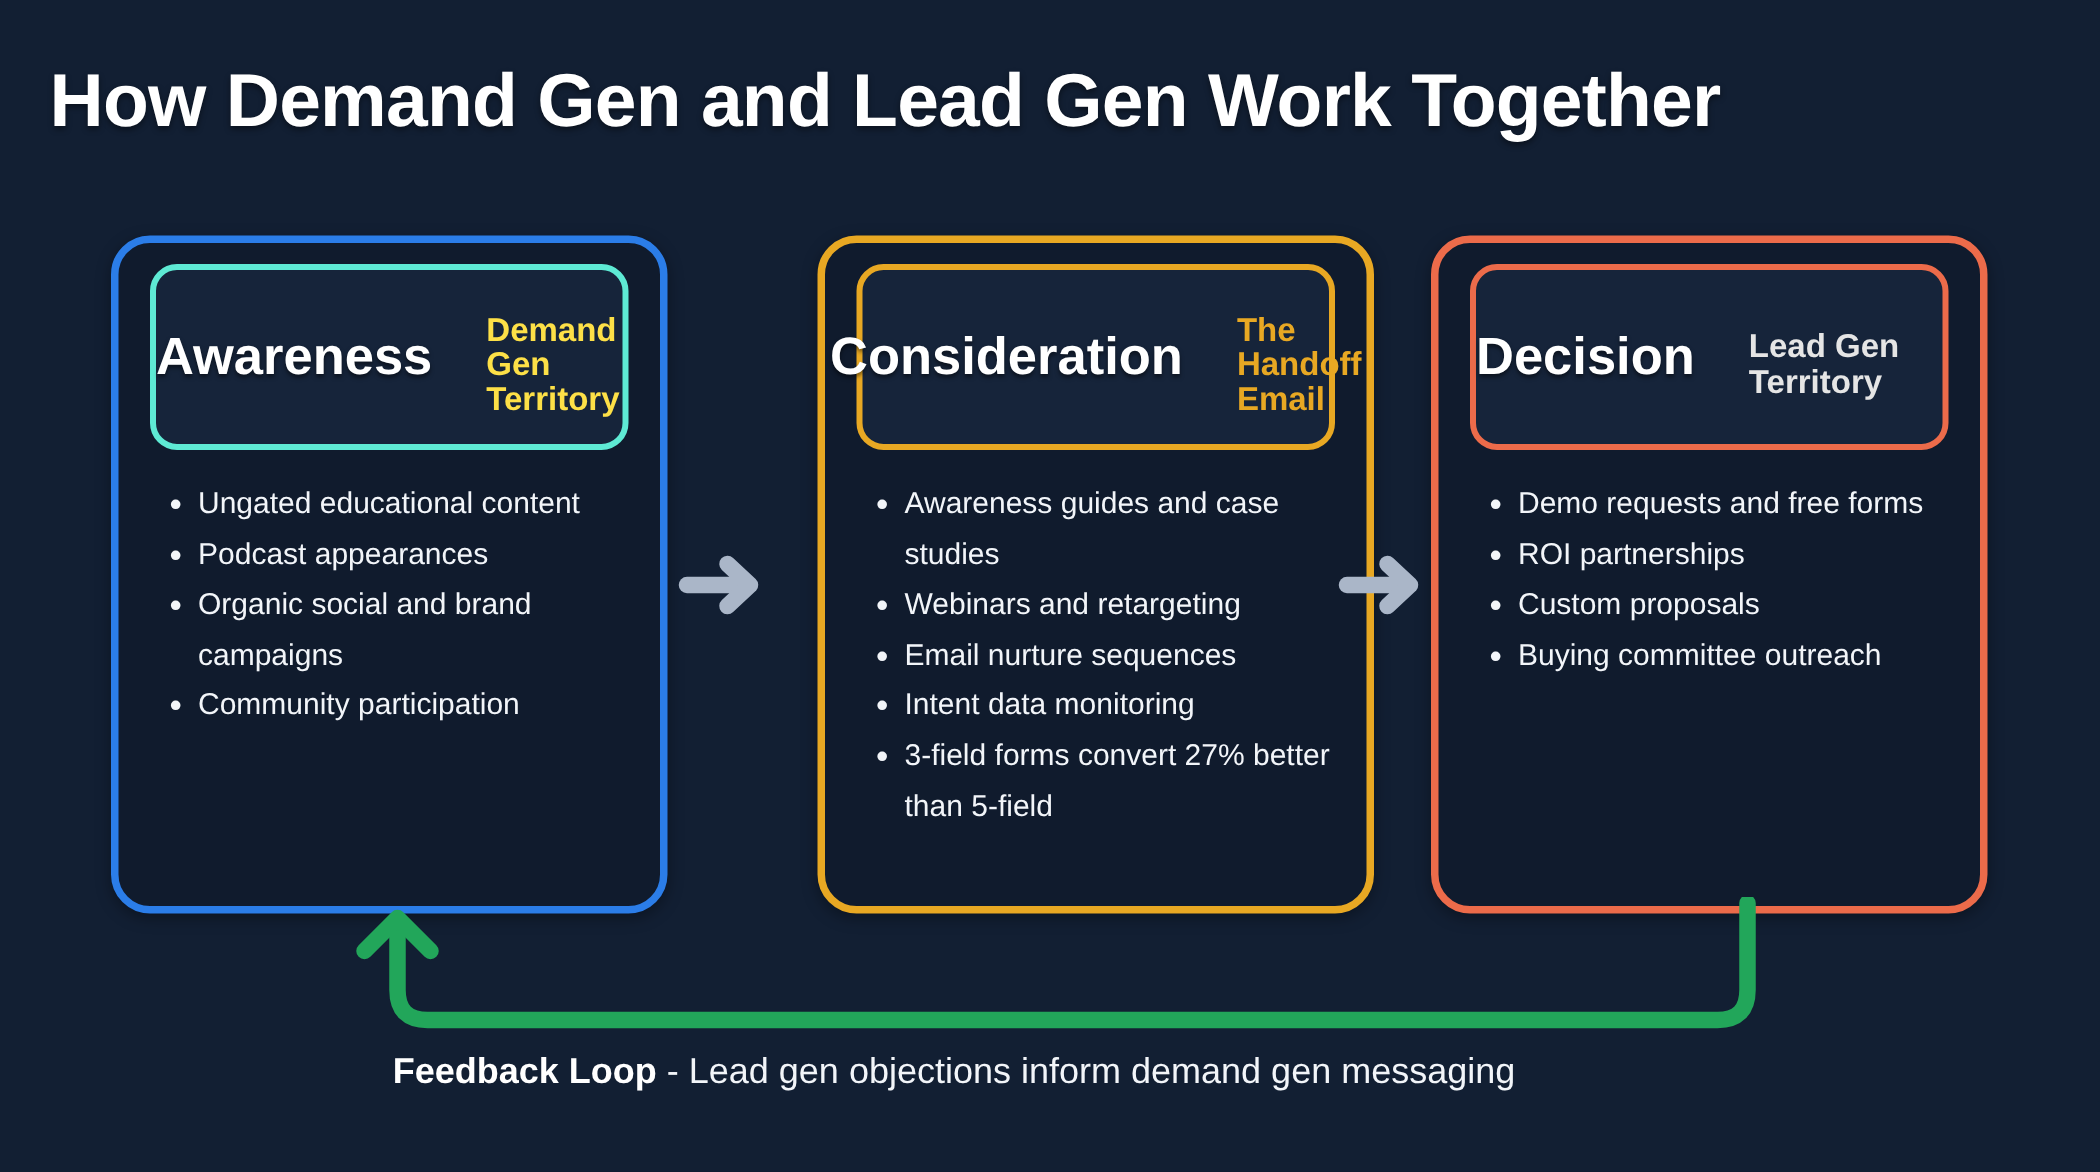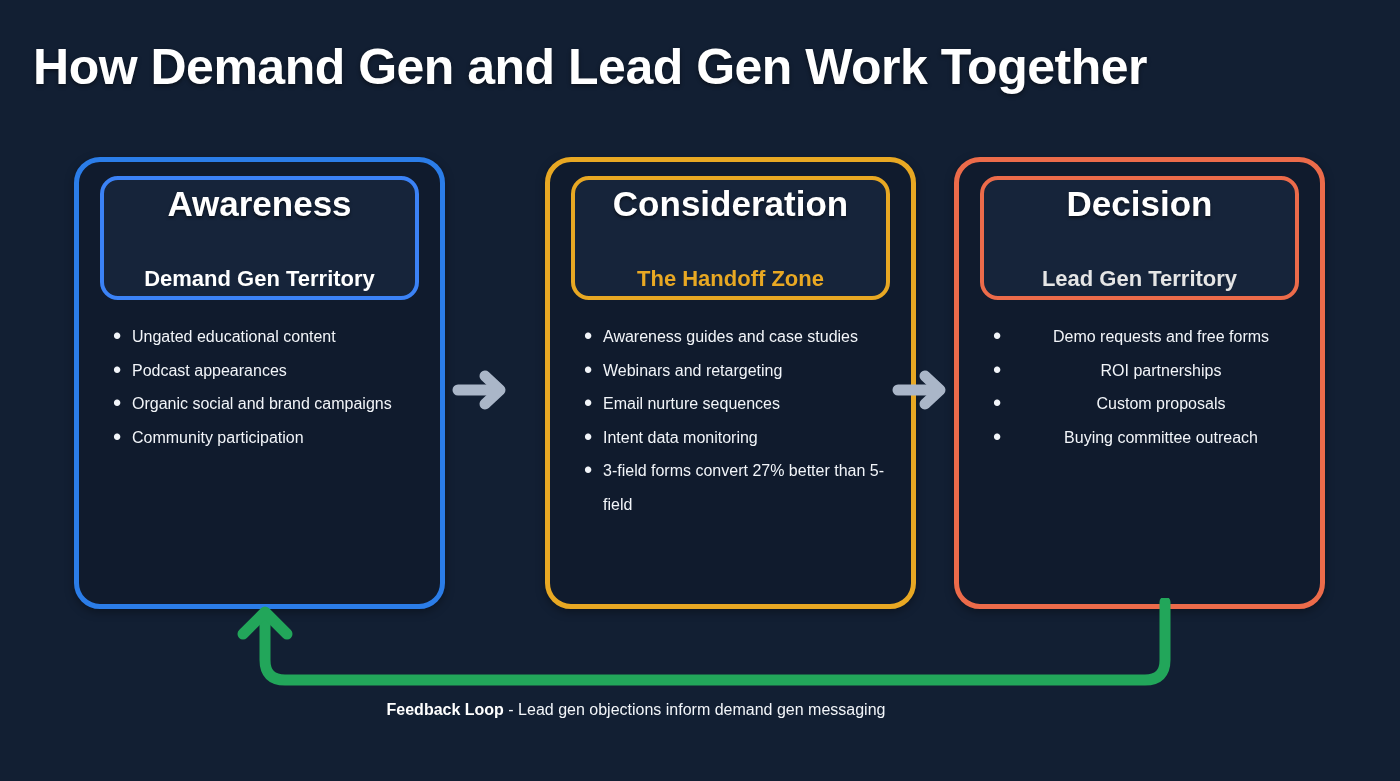--- a/index.html
+++ b/index.html
@@ -37,71 +37,71 @@
     width: 371px;
     height: 452px;
     box-sizing: border-box;
     border-radius: 26px;
     border: 5px solid #2b7de8;
     background: #101b2d;
     box-shadow: 0 3px 10px rgba(0,0,0,0.35);
   }
   #card-awareness     { left: 74px;  border-color: #2b7de8; }
   #card-consideration { left: 514px; border-color: #e8a823; margin-left: 31px; }
-  #card-decision      { left: 954px; border-color: #ec6b4a; text-align: center; }
+  #card-decision      { left: 954px; border-color: #ec6b4a; }
 
   .stage-header {
     position: absolute;
     left: 21px;
     top: 14px;
     right: 21px;
     box-sizing: border-box;
     height: 124px;
     border-radius: 18px;
-    border: 4px solid #3b82f6;
+    border: 4px solid #5eead4;
     background: #16243a;
     display: flex;
-    flex-direction: column;
+    flex-direction: row;
     align-items: center;
     justify-content: center;
     gap: 36px;
   }
   #card-consideration .stage-header { border-color: #e8a823; }
   #card-decision .stage-header      { border-color: #ec6b4a; }
 
   .stage-name {
     font-size: 35px;
     font-weight: bold;
     color: #ffffff;
     line-height: 1.05;
     text-shadow: 0 2px 3px rgba(0,0,0,0.5);
   }
   .stage-sub {
     margin-top: 9px;
     font-size: 22px;
     font-weight: bold;
     line-height: 1.05;
-    color: #ffffff;
+    color: #fde047;
   }
   #card-consideration .stage-sub { color: #e8a823; }
   #card-decision .stage-sub      { color: #e5e5e5; }
 
   
   .stage-list {
     position: absolute;
     left: 18px;
     right: 10px;
     top: 158px;
     margin: 0;
     padding: 0 0 0 33px;
     list-style: none;
   }
   .stage-list li {
     position: relative;
-    font-size: 16px;
+    font-size: 20px;
     line-height: 33.6px;
     color: #f2f5f9;
     margin-bottom: 0;
     padding-left: 2px;
   }
   .stage-list li::before {
     content: "•";
     position: absolute;
     left: -17px;
     top: 0;
@@ -127,21 +127,21 @@
     top: 598px;
     width: 1000px;
     height: 96px;
   }
   .feedback-caption {
     position: absolute;
     left: 0;
     top: 701px;
     width: 1272px;
     text-align: center;
-    font-size: 16px;
+    font-size: 24px;
     color: #f2f5f9;
   }
   .feedback-caption .fb-label {
     font-weight: bold;
     color: #ffffff;
   }
 </style>
 </head>
 <body>
 
@@ -158,21 +158,21 @@
       <li>Ungated educational content</li>
       <li>Podcast appearances</li>
       <li>Organic social and brand campaigns</li>
       <li>Community participation</li>
     </ul>
   </div>
 
   <div class="stage-card" id="card-consideration">
     <div class="stage-header">
       <div class="stage-name">Consideration</div>
-      <div class="stage-sub">The Handoff Zone</div>
+      <div class="stage-sub">The Handoff Email</div>
     </div>
     <ul class="stage-list">
       <li>Awareness guides and case studies</li>
       <li>Webinars and retargeting</li>
       <li>Email nurture sequences</li>
       <li>Intent data monitoring</li>
       <li>3-field forms convert 27% better than 5-field</li>
     </ul>
   </div>
 

